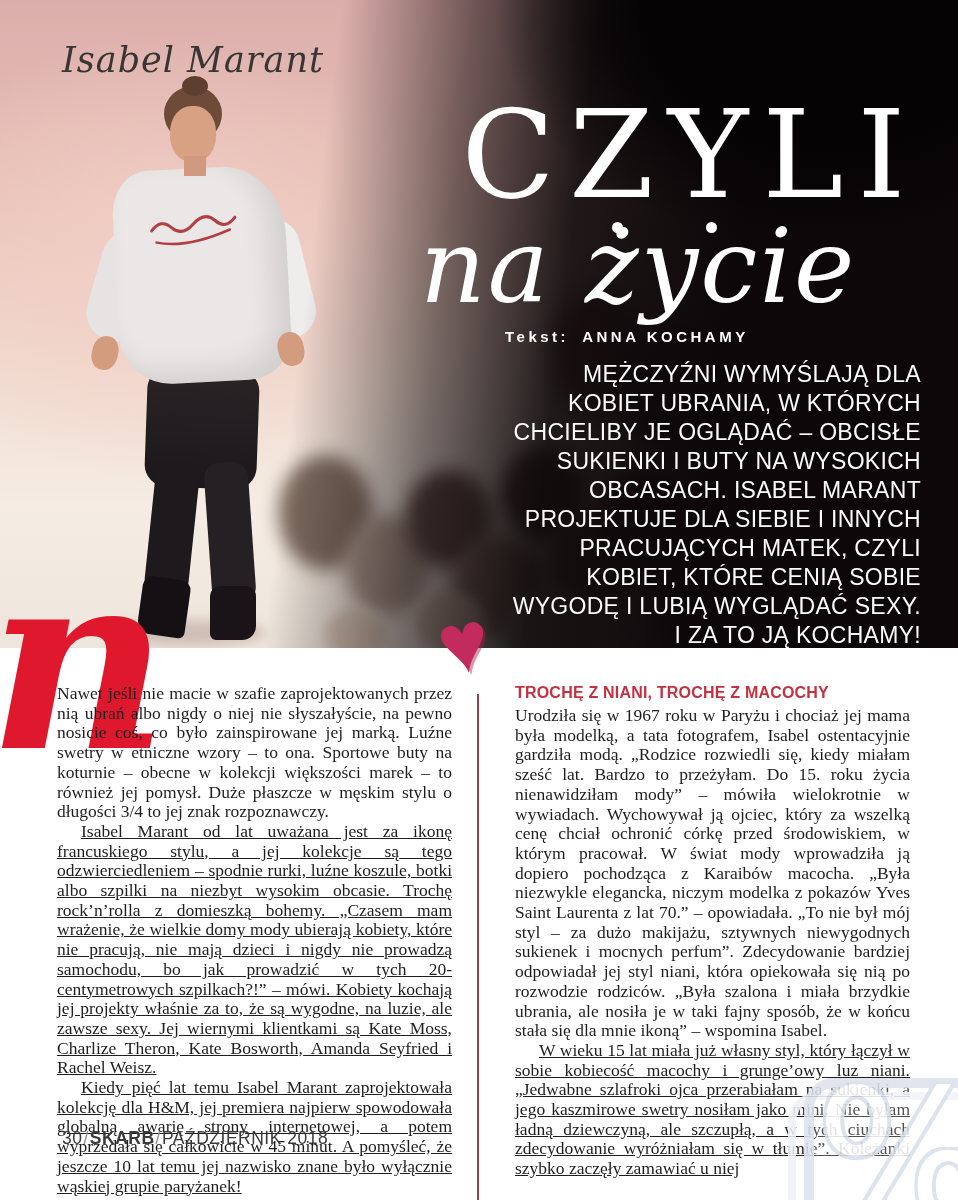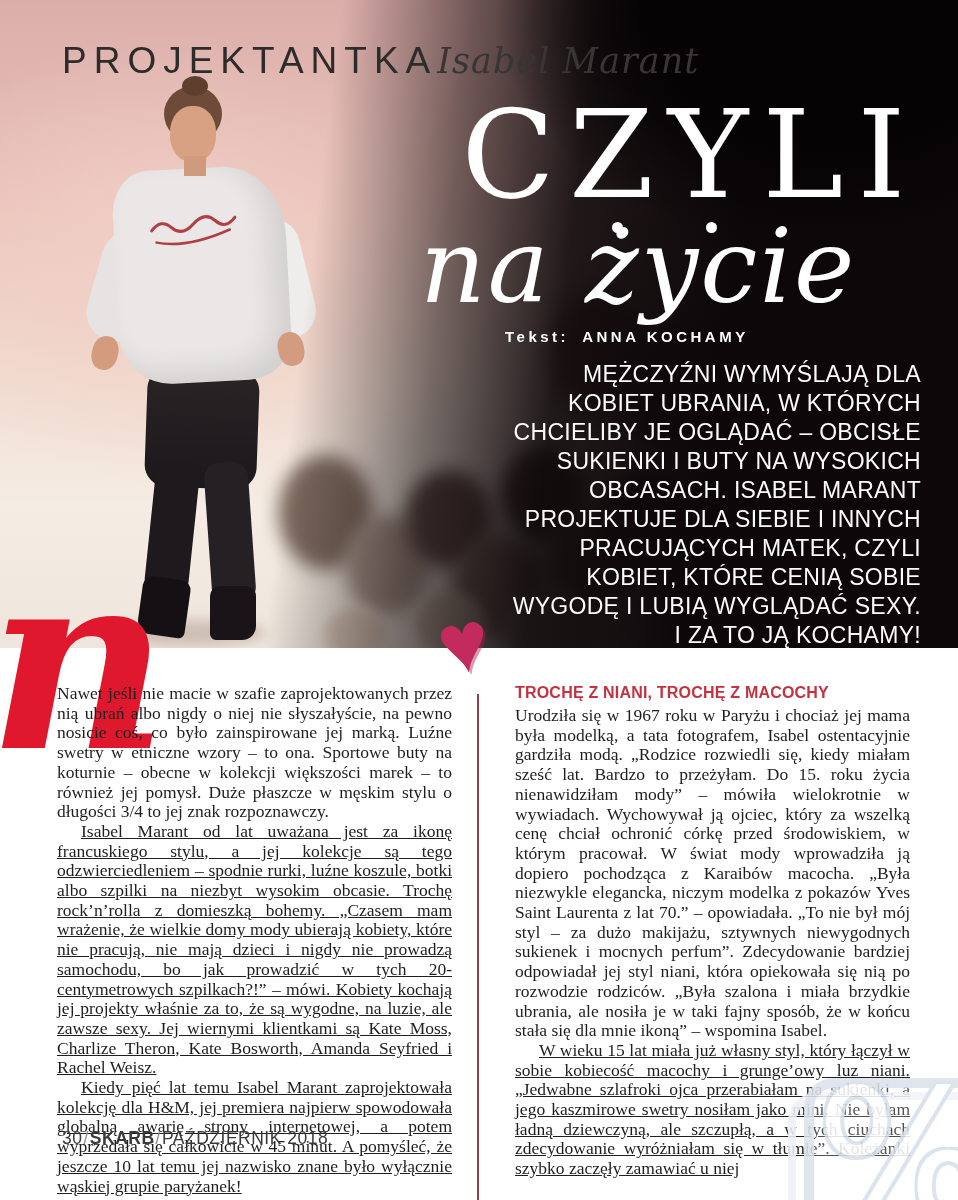--- a/index.html
+++ b/index.html
@@ -144,21 +144,20 @@
     <div class="hair"></div>
     <div class="bun"></div>
     <div class="face"></div>
     <div class="neck"></div>
   </div>
 
   <div class="hero-dark"></div>
 </div>
 
 <div class="kicker">
-  <span class="kicker-label">PROJEKTANTKA</span>
   <span class="kicker-name">Isabel Marant</span>
 </div>
 
 <div class="hero-title">CZYLI</div>
 <div class="title-dot dot1"></div>
 <div class="title-dot dot2"></div>
 <div class="hero-sub">na życie</div>
 
 <div class="byline">
   <span class="b-label">Tekst:</span>

